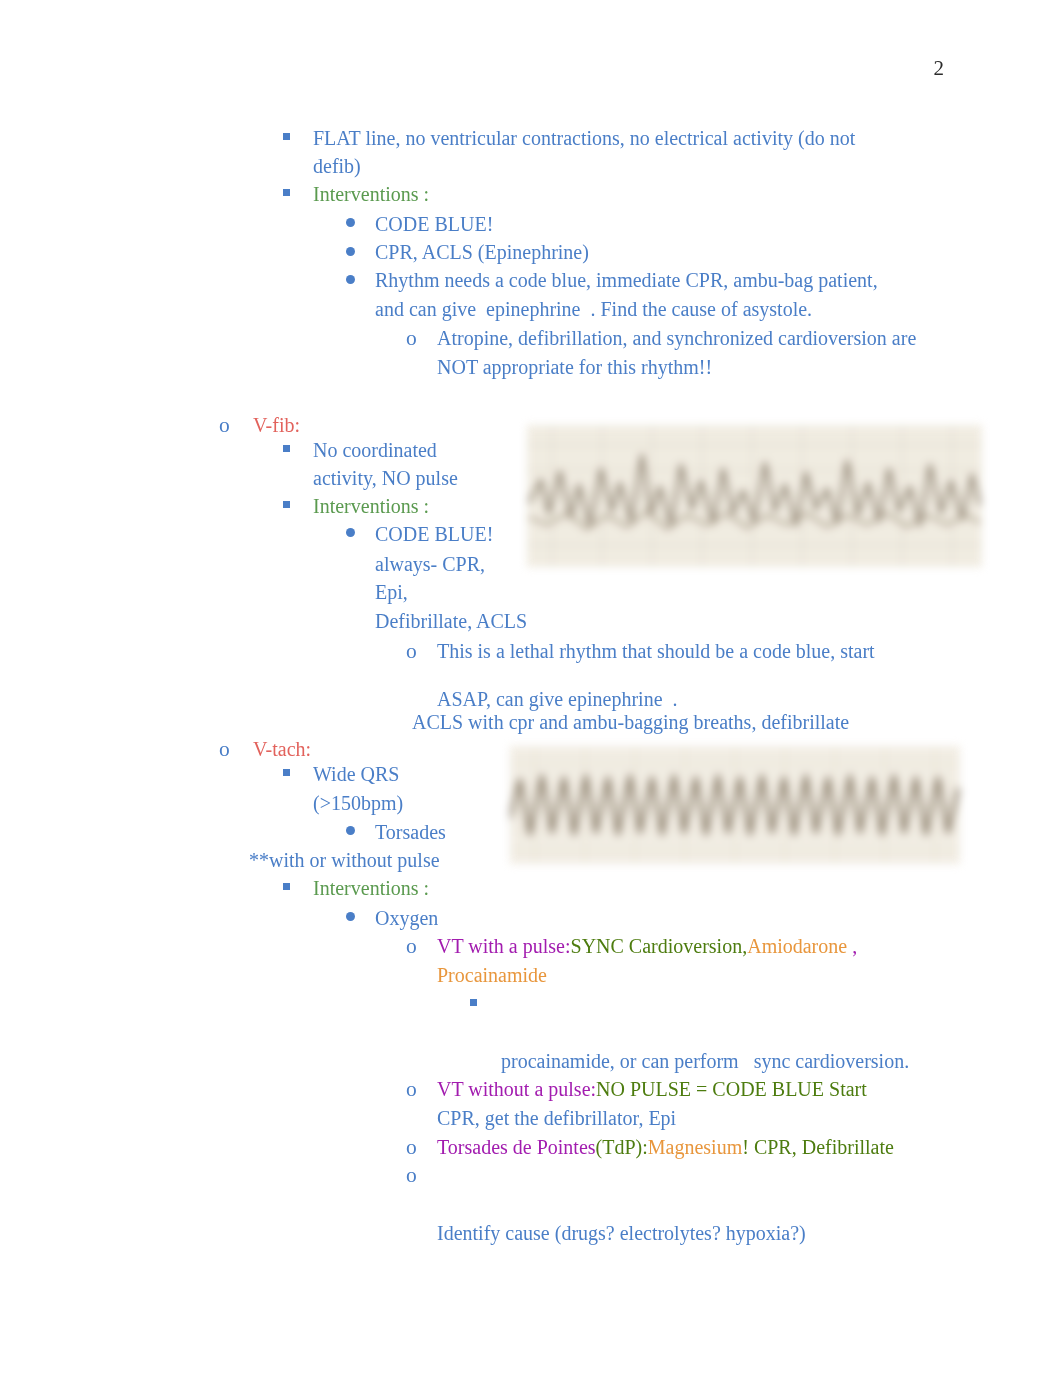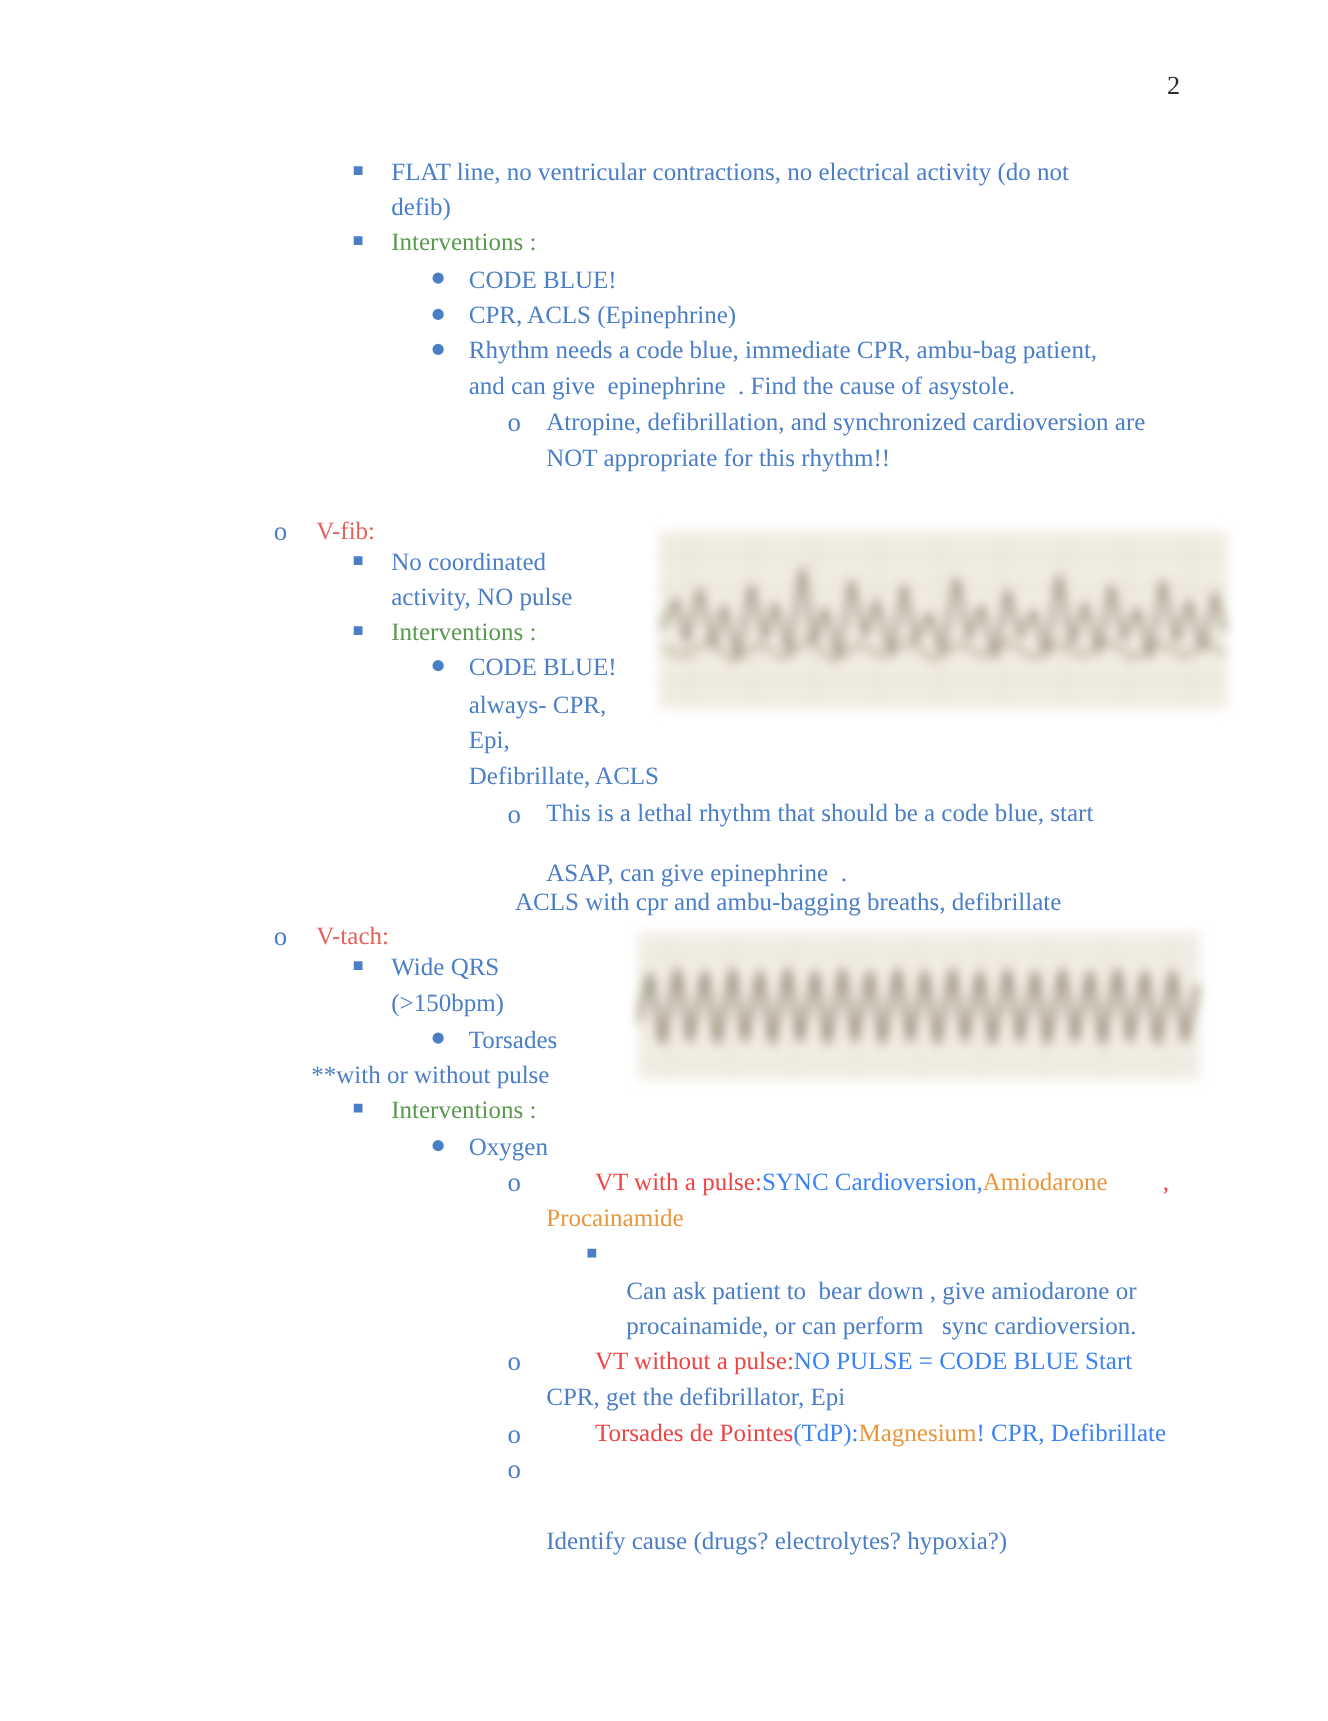--- a/index.html
+++ b/index.html
@@ -34,24 +34,24 @@
   
   .line {
     position: absolute;
     font-size: 20px;
     line-height: 28.5px;
     color: #4a7ec7;
     white-space: pre;
     font-family: "Liberation Serif", serif;
   }
 
-  .blue   { color: #3b82f6; }
+  .blue   { color: #4d7c0f; }
   .green  { color: #5a9a4f; }
   .red    { color: #e2625c; }
-  .purple { color: #ef4444; margin-left: 39px; }
+  .purple { color: #a21caf; }
   .orange { color: #e8963c; }
 
   
   .sq-bullet {
     position: absolute;
     width: 7px;
     height: 7px;
     background: #4a7ec7;
   }
   .dot-bullet {
@@ -180,21 +180,20 @@
   <div class="line green" style="left:313px; top:874px;">Interventions :</div>
 
   <div class="dot-bullet" style="left:346px; top:912px;"></div>
   <div class="line" style="left:375px; top:904px;">Oxygen</div>
 
   <div class="o-bullet" style="left:406px; top:932px;">o</div>
   <div class="line" style="left:437px; top:932px;"><span class="purple">VT with a pulse:</span><span class="blue">SYNC Cardioversion,</span><span class="orange">Amiodarone</span><span class="purple"> ,</span></div>
   <div class="line orange" style="left:437px; top:961px;">Procainamide</div>
 
   <div class="sq-bullet" style="left:470px; top:999px;"></div>
-  <div class="line" style="left:501px; top:1019px;">Can ask patient to  bear down , give amiodarone or</div>
   <div class="line" style="left:501px; top:1047px;">procainamide, or can perform   sync cardioversion.</div>
 
   <div class="o-bullet" style="left:406px; top:1075px;">o</div>
   <div class="line" style="left:437px; top:1075px;"><span class="purple">VT without a pulse:</span><span class="blue">NO PULSE = CODE BLUE Start</span></div>
   <div class="line" style="left:437px; top:1104px;">CPR, get the defibrillator, Epi</div>
 
   <div class="o-bullet" style="left:406px; top:1133px;">o</div>
   <div class="line" style="left:437px; top:1133px;"><span class="purple">Torsades de Pointes</span><span class="blue">(TdP):</span><span class="orange">Magnesium</span><span class="blue">! CPR, Defibrillate</span></div>
 
   <div class="o-bullet" style="left:406px; top:1161px;">o</div>

